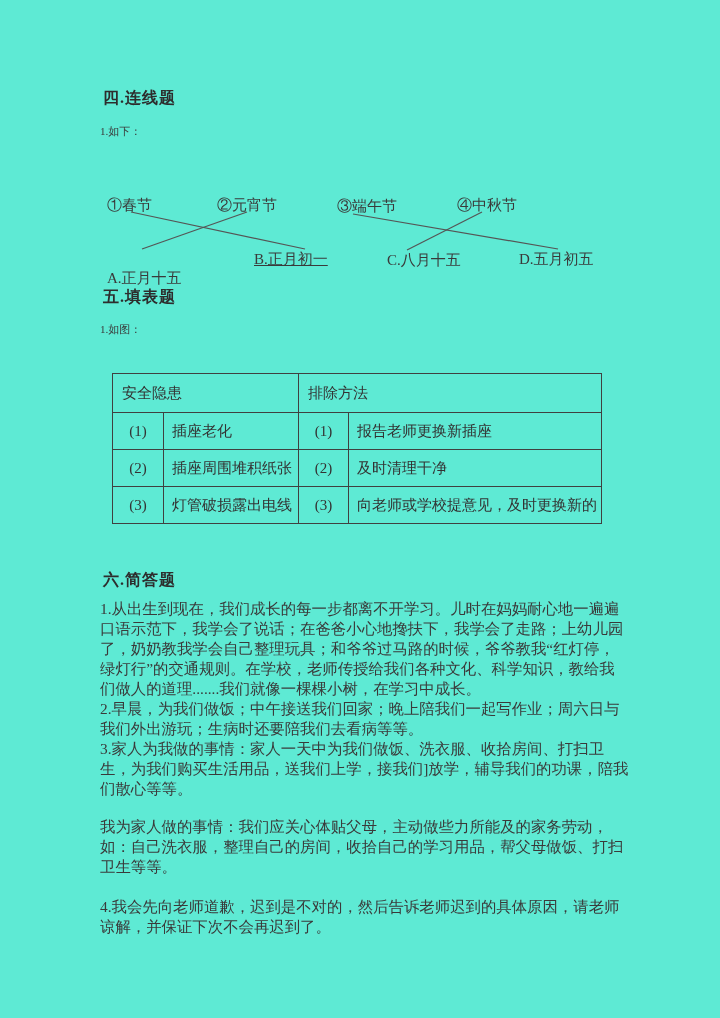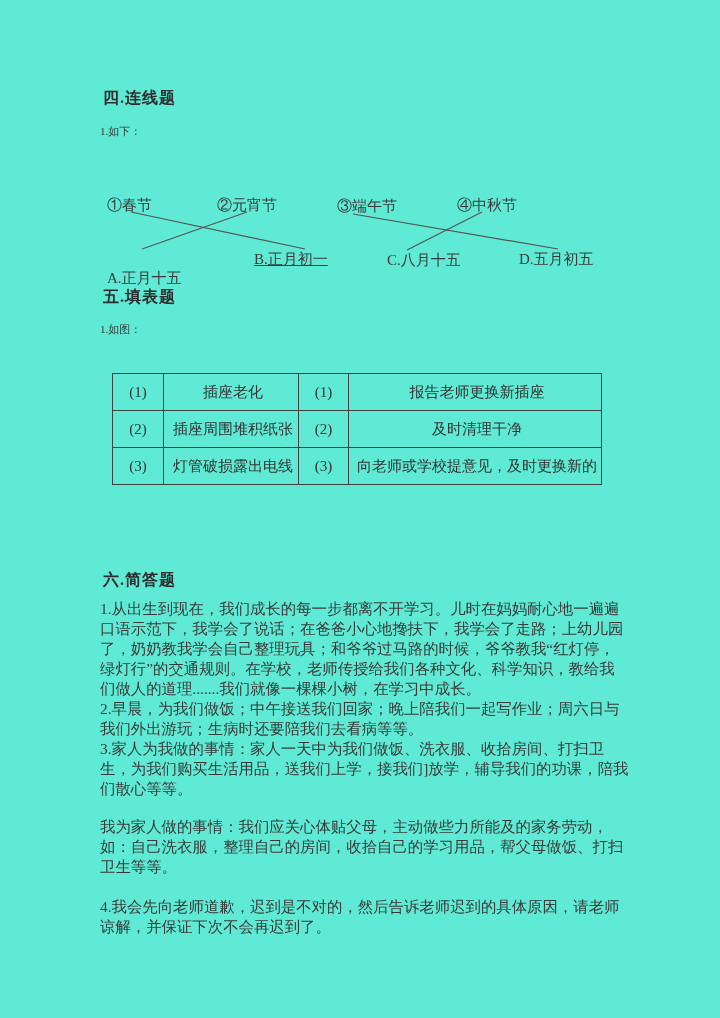--- a/index.html
+++ b/index.html
@@ -76,21 +76,20 @@
     padding-left: 9px;
   }
   table.safety td.num {
     height: 36px;
     text-align: center;
   }
   table.safety td.txt {
     height: 36px;
     padding-left: 8px;
     padding-right: 4px;
-    text-align: center;
   }
 
   .paragraphs {
     position: absolute;
     left: 100px; top: 599px;
     width: 548px;
     font-size: 15.4px;
     line-height: 20px;
     color: #3a3a3a;
   }
@@ -131,20 +130,24 @@
 
   <table class="safety">
     <colgroup>
       <col style="width:51px">
         <col style="width:135px">
         <col style="width:50px">
         <col style="width:253px">
     </colgroup>
     <tbody>
       <tr>
+        <td class="hdr" colspan="2">安全隐患</td>
+        <td class="hdr" colspan="2">排除方法</td>
+      </tr>
+      <tr>
         <td class="num">(1)</td>
         <td class="txt">插座老化</td>
         <td class="num">(1)</td>
         <td class="txt">报告老师更换新插座</td>
       </tr>
       <tr>
         <td class="num">(2)</td>
         <td class="txt">插座周围堆积纸张</td>
         <td class="num">(2)</td>
         <td class="txt">及时清理干净</td>

